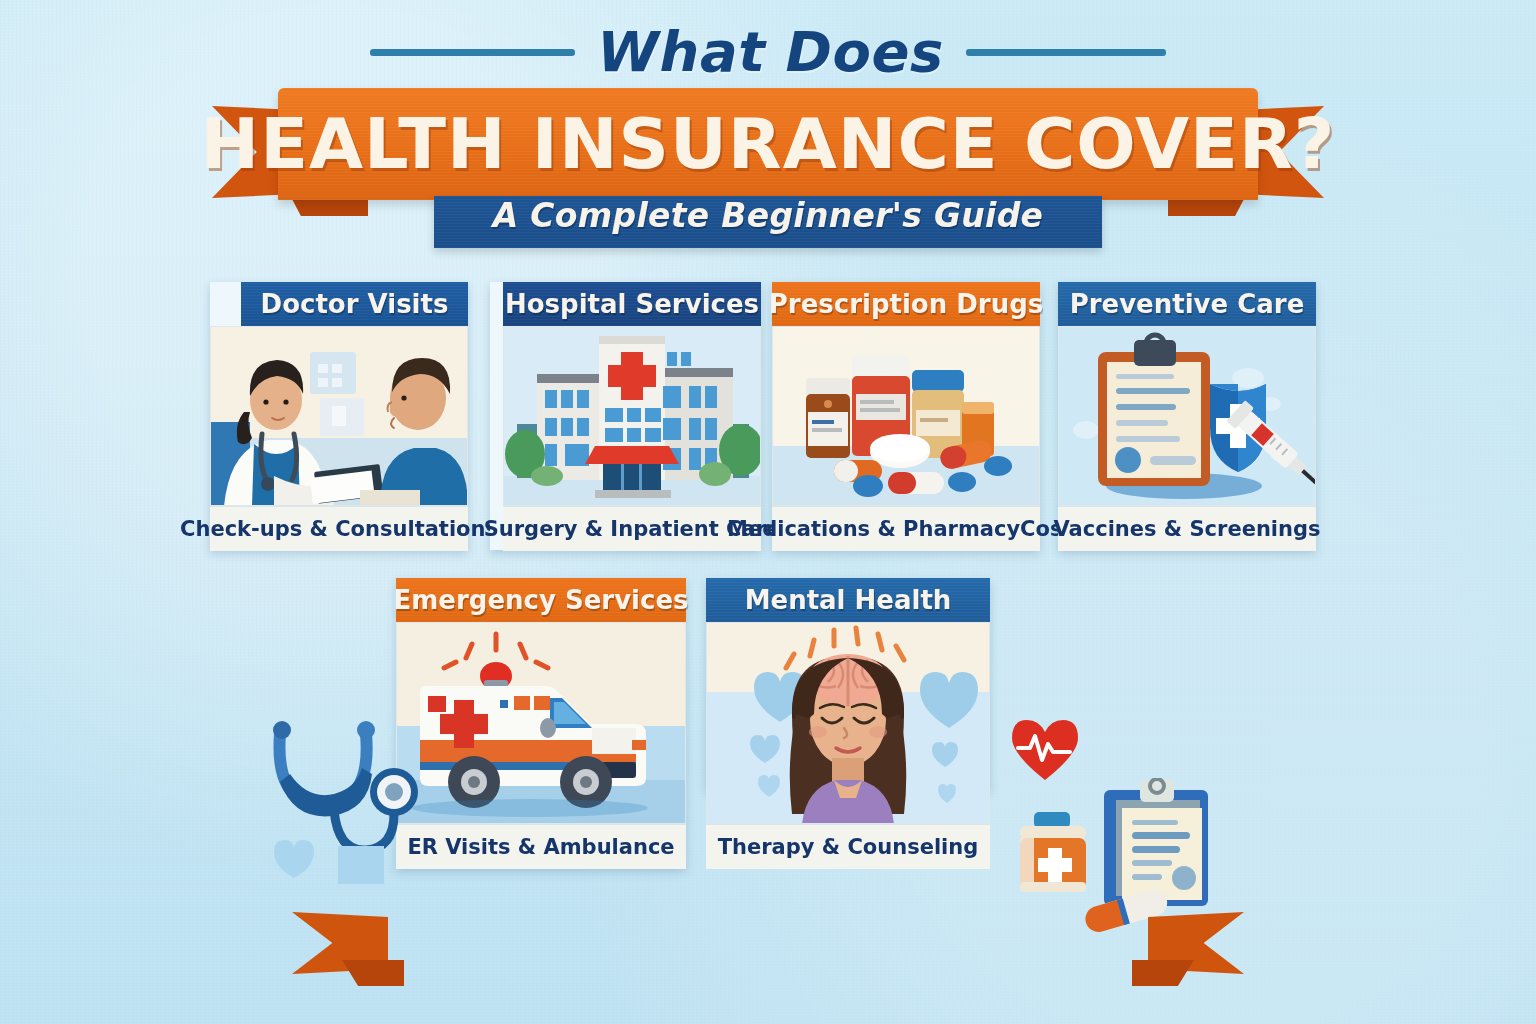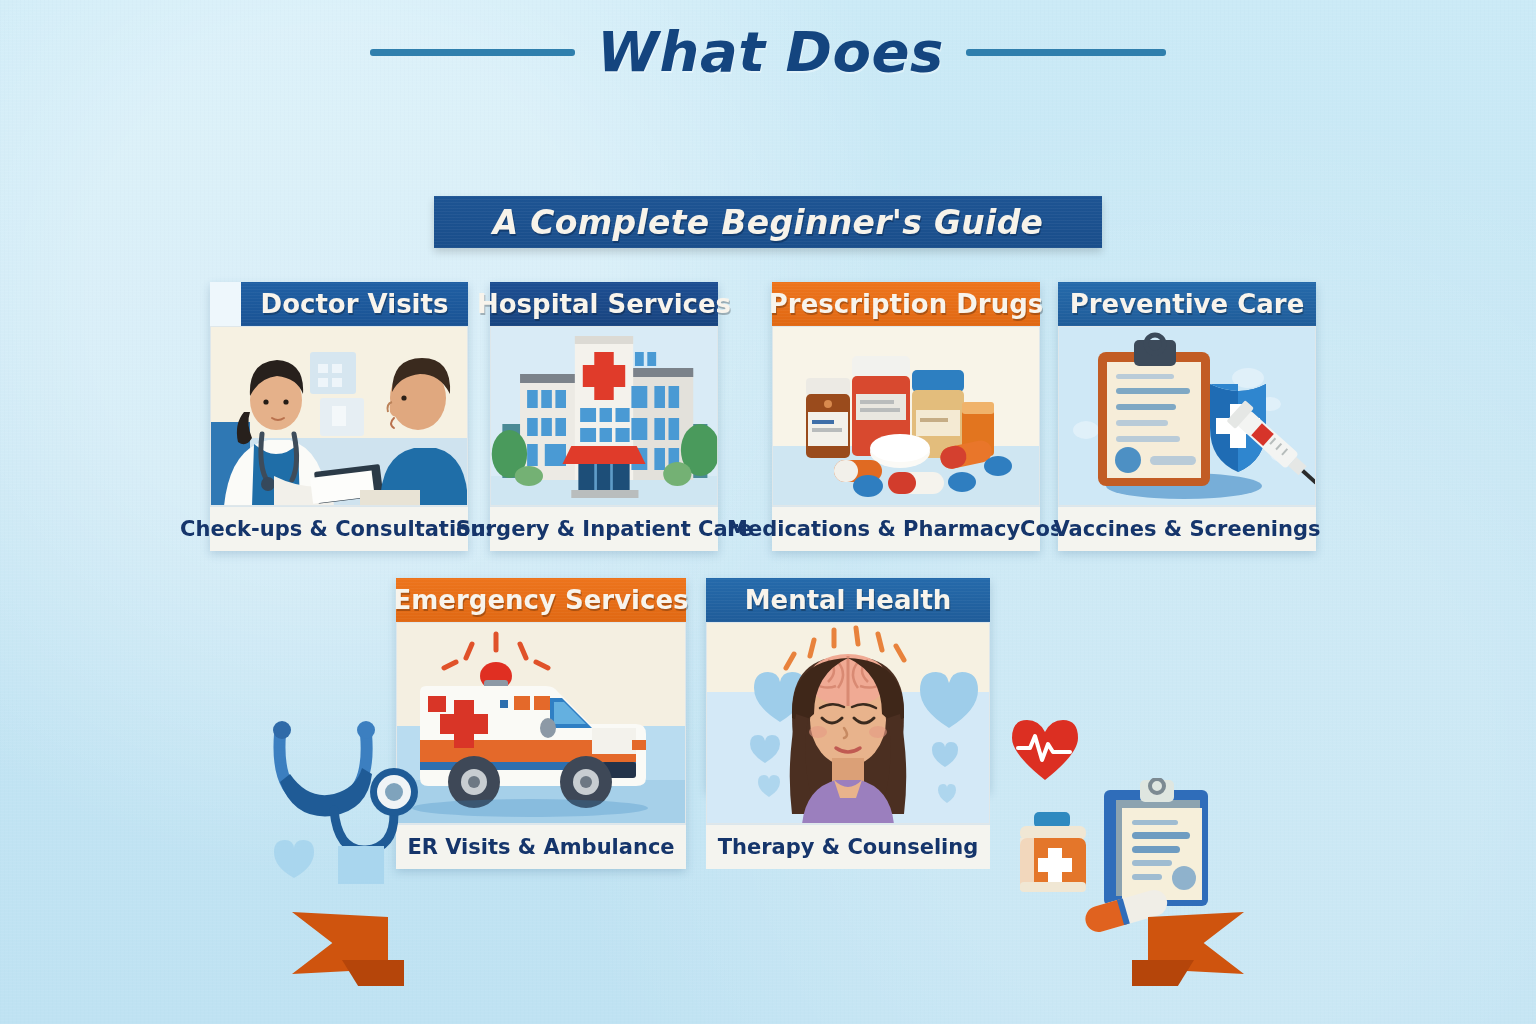--- a/index.html
+++ b/index.html
@@ -45,21 +45,21 @@
      display:flex;align-items:center;justify-content:center;}
   .rmain::before{content:"";position:absolute;inset:0;opacity:.18;
      background:repeating-linear-gradient(0deg,rgba(255,255,255,.25) 0 1px,rgba(0,0,0,0) 1px 3px);}
   .rtitle{position:relative;font-family:"DejaVu Sans",sans-serif;font-weight:700;
      font-size:70px;color:#fbf4e6;letter-spacing:1px;line-height:1;
      text-shadow:2px 3px 0 rgba(150,60,10,.45);white-space:nowrap;}
 
   
   .subband{position:absolute;left:434px;right:434px;top:196px;height:52px;
      background:linear-gradient(180deg,#1d5493 0%,#1a4e8b 100%);
-     display:flex;align-items:center;justify-content:center;
+     display:flex;justify-content:center;
      box-shadow:0 4px 8px rgba(0,0,0,.16);}
   .subband::before{content:"";position:absolute;inset:0;opacity:.14;
      background:repeating-linear-gradient(0deg,rgba(255,255,255,.3) 0 1px,rgba(0,0,0,0) 1px 3px);}
   .subtitle{position:relative;font-family:"DejaVu Sans",sans-serif;font-weight:700;font-style:italic;
      font-size:33px;color:#f7f3ea;letter-spacing:.3px;white-space:nowrap;
      text-shadow:1px 2px 0 rgba(10,40,80,.5);}
 
   
   .card{position:absolute;background:#eef7fc;box-shadow:0 4px 9px rgba(40,90,130,.22);}
   .card .chead{height:44px;display:flex;align-items:center;justify-content:center;position:relative;}
@@ -103,20 +103,29 @@
 
 <div id="stage">
   <div class="noise"></div>
 
   <div class="kicker">
     <div class="rule"></div>
     <div class="ktext">What Does</div>
     <div class="rule r2"></div>
   </div>
 
+  <div class="ribbon-wrap">
+    <div class="rtail left"></div>
+    <div class="rtail right"></div>
+    <div class="rfold left"></div>
+    <div class="rfold right"></div>
+    <div class="rmain">
+      <div class="rtitle">HEALTH INSURANCE COVER?</div>
+    </div>
+  </div>
 
   <div class="subband">
     <div class="subtitle">A Complete Beginner's Guide</div>
   </div>
 
   <div class="card" style="left:210px;top:282px;width:258px;height:268px;">
     <div class="chead blue">
       <span class="ht">Doctor Visits</span>
     </div>
     <div class="art" style="height:180px;">
@@ -155,21 +164,21 @@
         <path d="M184 92 q-6 6 0 10" stroke="#b9714d" stroke-width="2" fill="none" stroke-linecap="round"></path>
         <rect x="150" y="164" width="60" height="16" fill="#e8e3d5"></rect>
         <rect x="0" y="0" width="258" height="180" fill="none" stroke="#dfe7ea" stroke-width="2"></rect>
       </svg>
     </div>
     <div class="cfoot">
       <span class="ft">Check-ups &amp; Consultations</span>
     </div>
   </div>
 
-  <div class="card" style="left:490px;top:282px;width:228px;height:268px;">
+  <div class="card" style="left:490px;top:282px;width:258px;height:268px;padding-left:13px;">
     <div class="chead navy">
       <span class="ht">Hospital Services</span>
     </div>
     <div class="art" style="height:180px;">
       <svg class="svgfill" viewBox="0 0 258 180" preserveAspectRatio="none">
         <rect width="258" height="180" fill="#d9ebf6"></rect>
         <rect y="150" width="258" height="30" fill="#cfe6f2"></rect>
         <rect x="14" y="98" width="34" height="54" fill="#4b8a96"></rect>
         <rect x="212" y="98" width="34" height="54" fill="#4b8a96"></rect>
 

